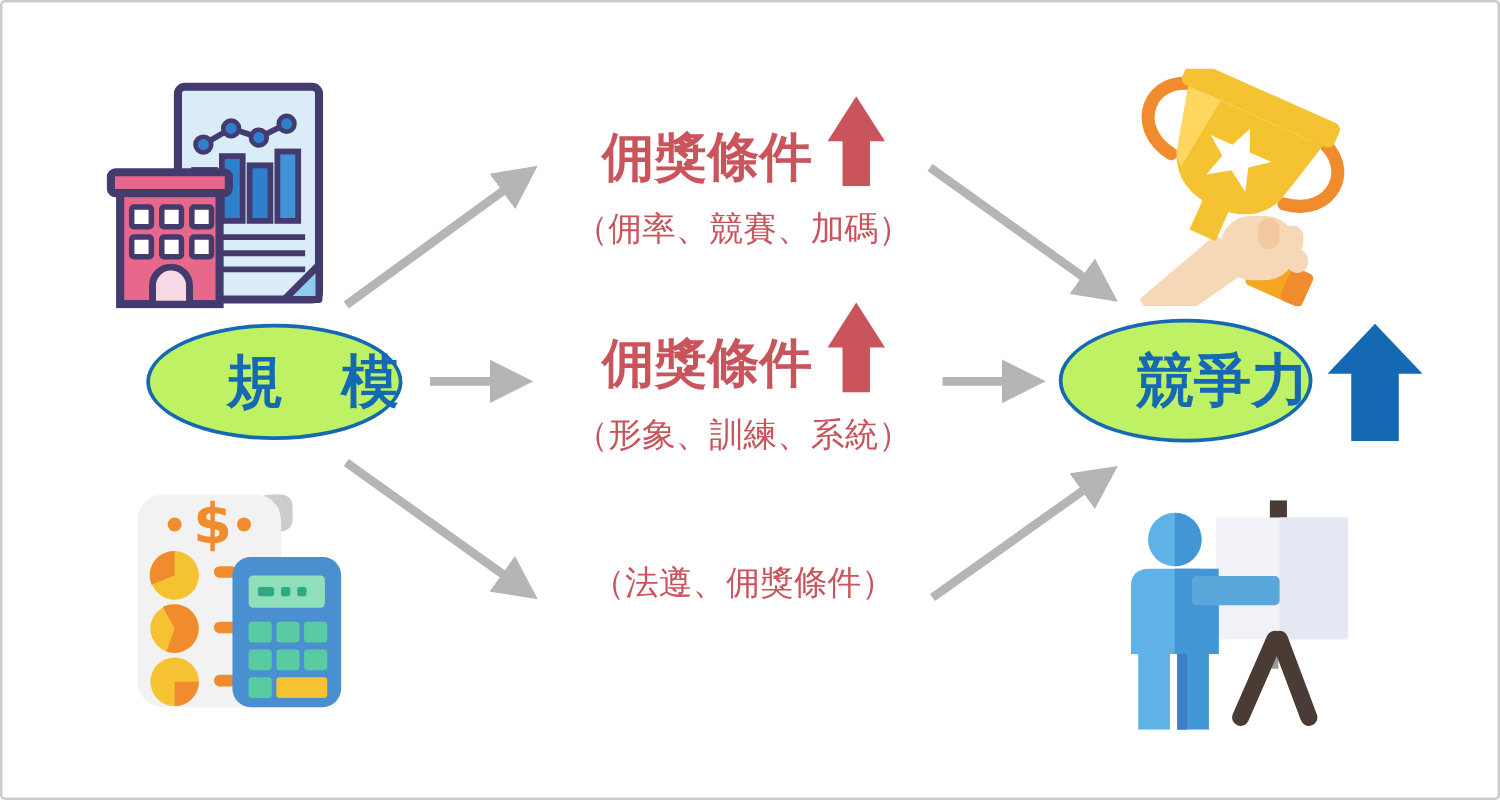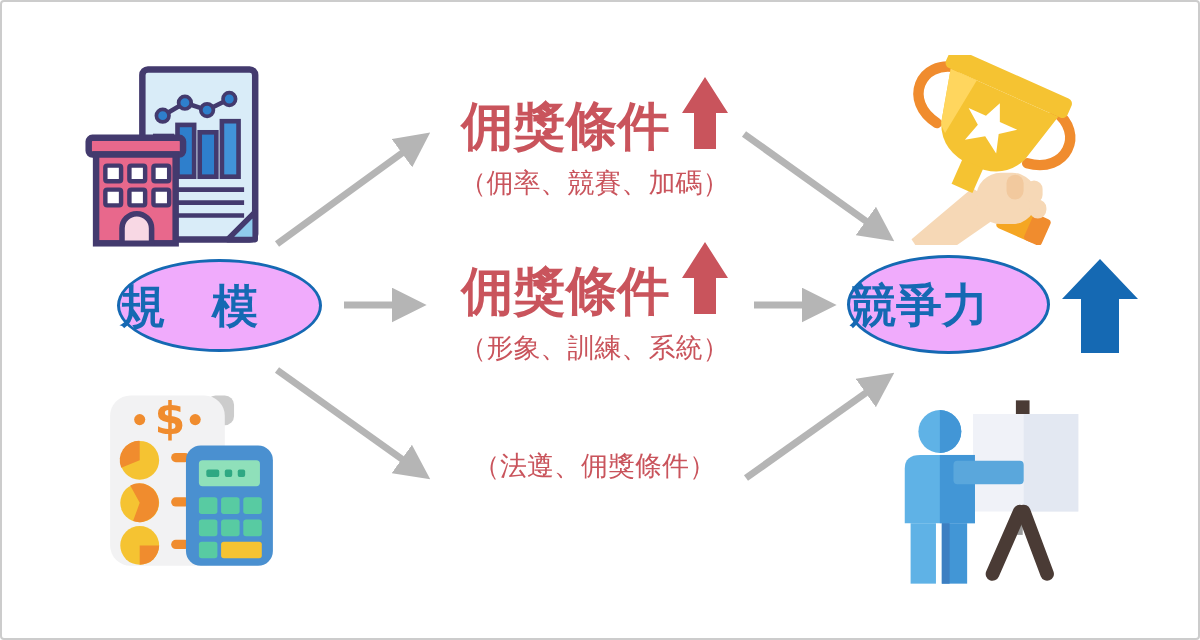--- a/index.html
+++ b/index.html
@@ -21,23 +21,24 @@
     left: 0; top: 0;
     width: 1200px; height: 640px;
     z-index: 1;
   }
   .node-ellipse {
     position: absolute;
     border: 3px solid #1569B3;
     border-radius: 50%;
     display: flex;
     align-items: center;
-    justify-content: flex-start;
-    background: #f0abfc;
-    z-index: 2;
+    justify-content: flex-end;
+    background: #bef264;
+    z-index: 2;
+    font-family: Liberation Serif, serif;
   }
   .node-ellipse .node-label {
     color: #1569B3;
     font-size: 46px;
     font-weight: 700;
     line-height: 1;
     white-space: nowrap;
   }
   .left-node  { left: 115px; top: 257px; width: 205px; height: 93px; }
   .right-node { left: 845px; top: 253px; width: 203px; height: 99px; }
@@ -59,21 +60,21 @@
   .factor-2 { top: 240px; }
   .factor-3 { top: 430px; }
   .factor-title-row {
     display: flex;
     flex-direction: row;
     align-items: flex-end;
     gap: 12px;
   }
   .factor-title {
     color: #C9545C;
-    font-size: 52px;
+    font-size: 42px;
     font-weight: 800;
     line-height: 46px;
     white-space: nowrap;
     text-align: center;
   }
   .factor-subtitle {
     color: #C9545C;
     font-size: 27px;
     font-weight: 400;
     margin-top: 16px;

